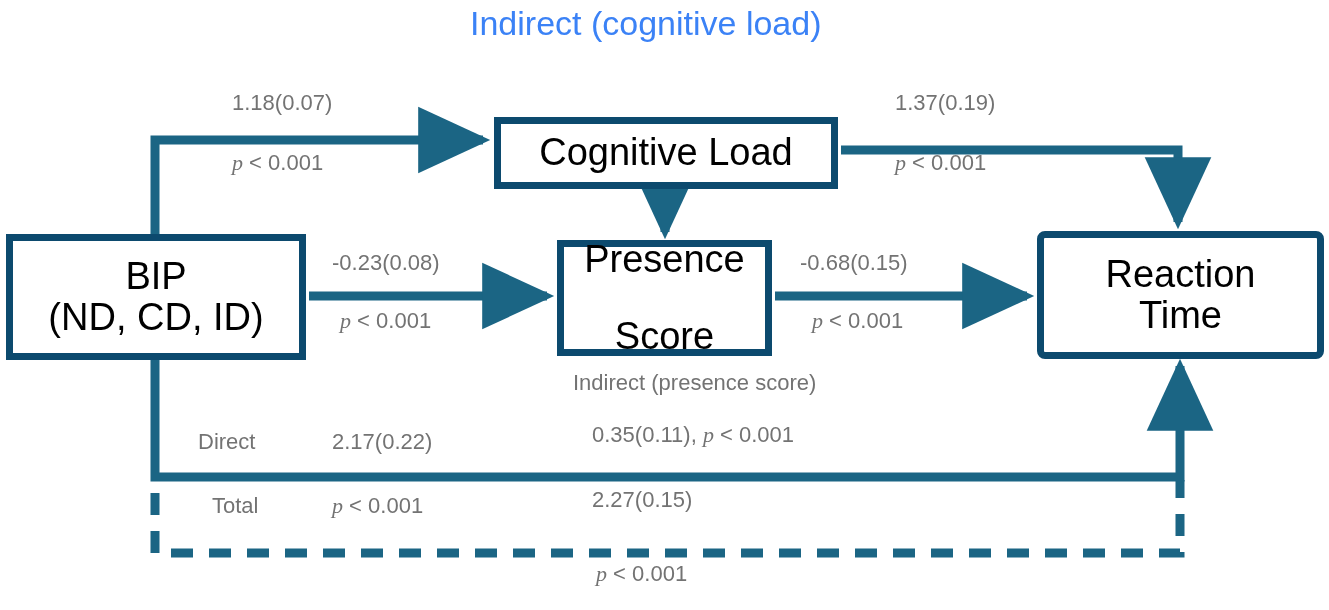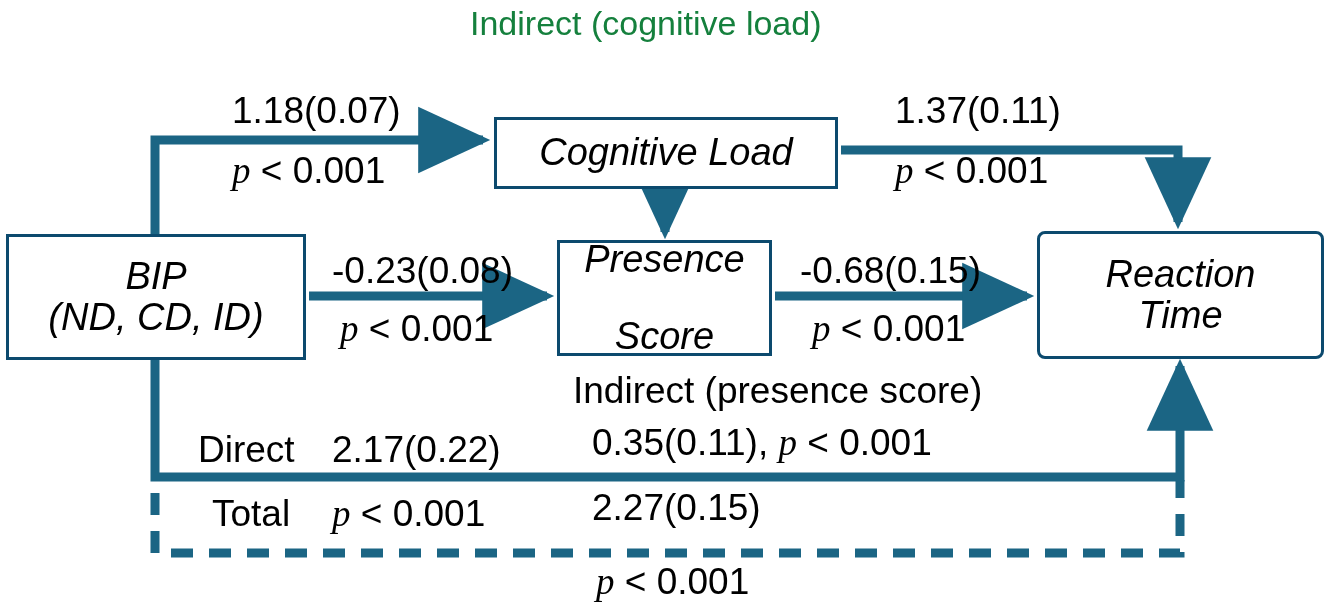--- a/index.html
+++ b/index.html
@@ -21,48 +21,47 @@
     position: absolute;
     left: 0;
     top: 0;
     width: 1329px;
     height: 610px;
   }
   .node {
     position: absolute;
     box-sizing: border-box;
     background: #ffffff;
-    border: 3px solid #0c4a6e;
+    border: 7px solid #0c4a6e;
     display: flex;
     flex-direction: column;
     align-items: center;
     justify-content: center;
     text-align: left;
     color: #000000;
     font-size: 38px;
     line-height: 1.08;
     z-index: 5;
-    font-style: italic;
   }
   .node .ln { display: block; white-space: nowrap; }
 
   #node-bip      { left: 6px;    top: 234px; width: 300px; height: 126px; }
   #node-cogload  { left: 494px;  top: 117px; width: 344px; height: 72px;  }
   #node-presence { left: 557px;  top: 240px; width: 215px; height: 116px; gap: 36px; }
   #node-reaction { left: 1037px; top: 231px; width: 287px; height: 128px; border-radius: 8px; }
 
   .lbl {
     position: absolute;
-    color: #000000;
-    font-size: 37px;
+    color: #737373;
+    font-size: 22px;
     line-height: 1.0;
     white-space: nowrap;
     z-index: 6;
   }
-  .lbl.red { color: #15803d; }
+  .lbl.red { color: #3b82f6; }
   .lbl i, .lbl em { font-family: "Liberation Serif", serif; font-style: italic; }
 
   
   #lbl-ind-cog-title { left: 470px; top: 6px;  font-size: 34px; }
   #lbl-ind-cog-value { left: 483px; top: 58px; font-size: 34px; }
 
   
   #lbl-a-coef { left: 232px; top: 92px;  }
   #lbl-a-p    { left: 232px; top: 152px; }
 
@@ -140,21 +139,21 @@
   <div class="node" id="node-reaction">
     <span class="ln">Reaction</span>
     <span class="ln">Time</span>
   </div>
 
   <div class="lbl red" id="lbl-ind-cog-title">Indirect (cognitive load)</div>
 
   <div class="lbl" id="lbl-a-coef">1.18(0.07)</div>
   <div class="lbl" id="lbl-a-p"><i>p</i><span> &lt; 0.001</span></div>
 
-  <div class="lbl" id="lbl-b-coef">1.37(0.11)</div>
+  <div class="lbl" id="lbl-b-coef">1.37(0.19)</div>
   <div class="lbl" id="lbl-b-p"><i>p</i><span> &lt; 0.001</span></div>
 
   <div class="lbl" id="lbl-c-coef">-0.23(0.08)</div>
   <div class="lbl" id="lbl-c-p"><i>p</i><span> &lt; 0.001</span></div>
 
   <div class="lbl" id="lbl-d-coef">-0.68(0.15)</div>
   <div class="lbl" id="lbl-d-p"><i>p</i><span> &lt; 0.001</span></div>
 
   <div class="lbl" id="lbl-ind-pre-title">Indirect (presence score)</div>
   <div class="lbl" id="lbl-ind-pre-value"><span>0.35(0.11), </span><i>p</i><span> &lt; 0.001</span></div>

